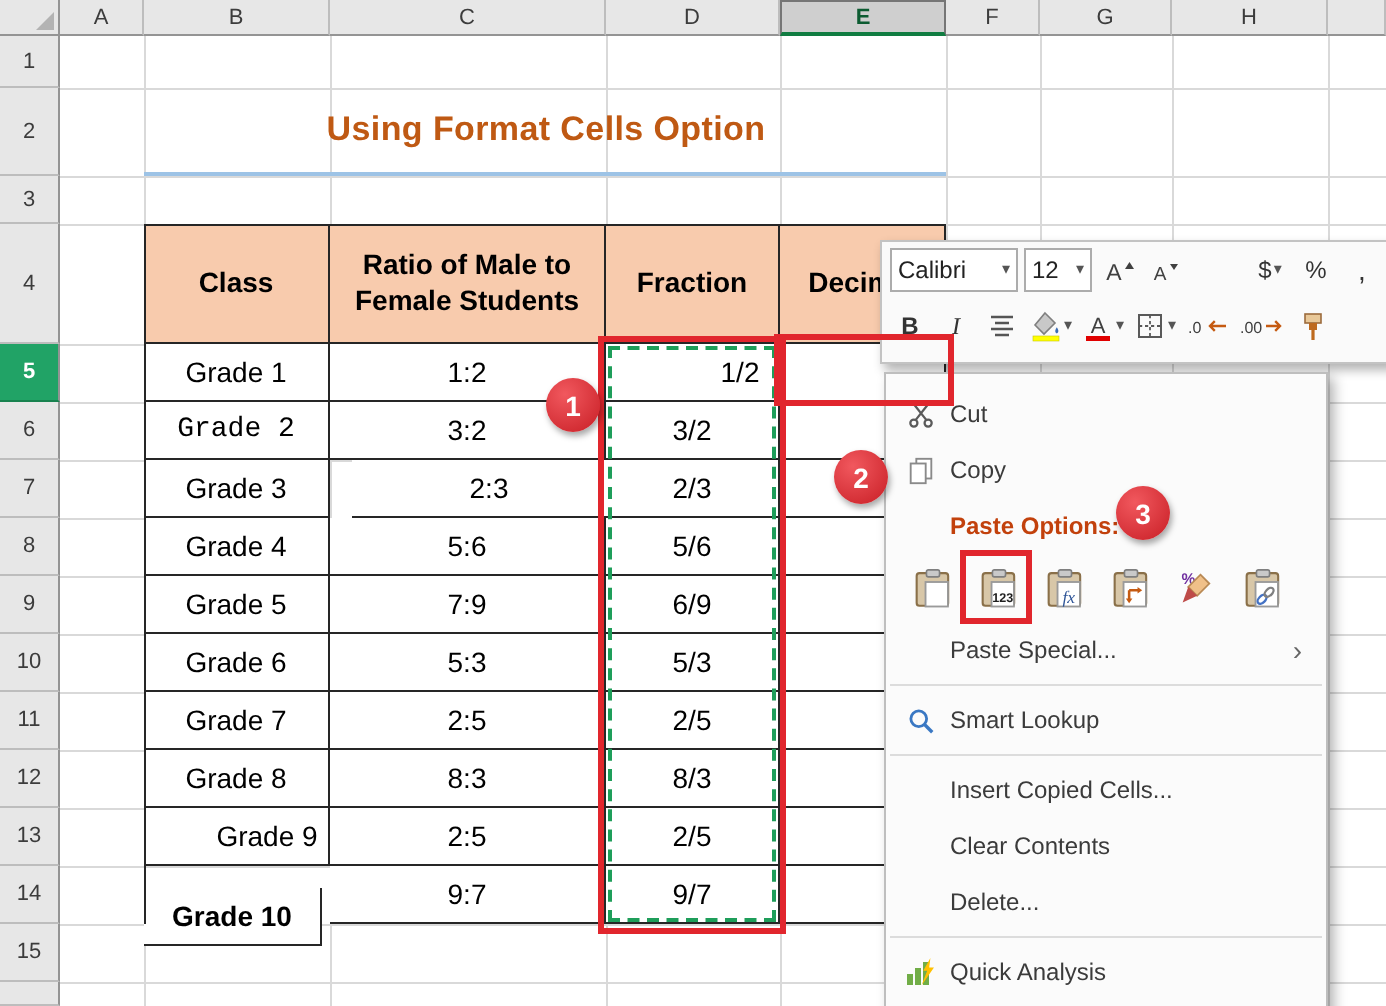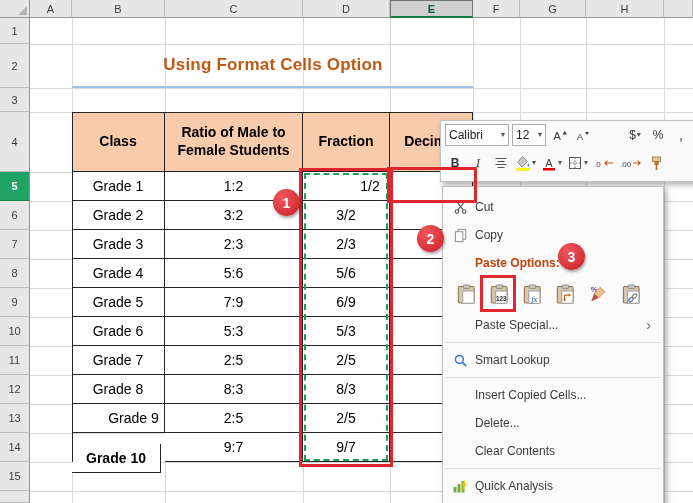--- a/index.html
+++ b/index.html
@@ -115,26 +115,26 @@
   <div id="title-underline" class="abs"></div>
   <div id="table-layer">
       <div class="tcell hdr" style="left: 72px; top: 112px; width: 93px; height: 60px; padding: 0px 6px;">Class</div>
       <div class="tcell hdr" style="left: 165px; top: 112px; width: 138px; height: 60px; padding: 0px 6px;">Ratio of Male to Female Students</div>
       <div class="tcell hdr" style="left: 303px; top: 112px; width: 87px; height: 60px; padding: 0px 6px;">Fraction</div>
       <div class="tcell hdr" style="left: 390px; top: 112px; width: 83px; height: 60px; padding: 0px 6px;">Decimal</div>
       <div class="tcell" style="left: 72px; top: 172px; width: 93px; height: 29px;">Grade 1</div>
       <div class="tcell" style="left: 165px; top: 172px; width: 138px; height: 29px;">1:2</div>
       <div class="tcell" style="left: 303px; top: 172px; width: 87px; height: 29px; padding-left: 48px;">1/2</div>
       <div class="tcell" style="left: 390px; top: 172px; width: 83px; height: 29px;"></div>
-      <div class="tcell" style="left: 72px; top: 201px; width: 93px; height: 29px;">Grade 2</div>
+      <div class="tcell" style="left: 72px; top: 201px; width: 93px; height: 29px; font-family: Liberation Mono, monospace;">Grade 2</div>
       <div class="tcell" style="left: 165px; top: 201px; width: 138px; height: 29px;">3:2</div>
       <div class="tcell" style="left: 303px; top: 201px; width: 87px; height: 29px;">3/2</div>
       <div class="tcell" style="left: 390px; top: 201px; width: 83px; height: 29px;"></div>
       <div class="tcell" style="left: 72px; top: 230px; width: 93px; height: 29px;">Grade 3</div>
-      <div class="tcell" style="left: 165px; top: 230px; width: 138px; height: 29px;">2:3</div>
+      <div class="tcell" style="left: 176px; top: 230px; width: 138px; height: 29px;">2:3</div>
       <div class="tcell" style="left: 303px; top: 230px; width: 87px; height: 29px;">2/3</div>
       <div class="tcell" style="left: 390px; top: 230px; width: 83px; height: 29px;"></div>
       <div class="tcell" style="left: 72px; top: 259px; width: 93px; height: 29px;">Grade 4</div>
       <div class="tcell" style="left: 165px; top: 259px; width: 138px; height: 29px;">5:6</div>
       <div class="tcell" style="left: 303px; top: 259px; width: 87px; height: 29px;">5/6</div>
       <div class="tcell" style="left: 390px; top: 259px; width: 83px; height: 29px;"></div>
       <div class="tcell" style="left: 72px; top: 288px; width: 93px; height: 29px;">Grade 5</div>
       <div class="tcell" style="left: 165px; top: 288px; width: 138px; height: 29px;">7:9</div>
       <div class="tcell" style="left: 303px; top: 288px; width: 87px; height: 29px;">6/9</div>
       <div class="tcell" style="left: 390px; top: 288px; width: 83px; height: 29px;"></div>
@@ -402,24 +402,24 @@
             <path d="M9.9 9.9 L14 14" stroke="#3A78C3" stroke-width="1.8"></path>
           </svg>
         </span>
         <span>Smart Lookup</span>
       </div>
       <div class="menu-sep"></div>
       <div class="menu-item">
         <span>Insert Copied Cells...</span>
       </div>
       <div class="menu-item">
+        <span>Clear Contents</span>
+      </div>
+      <div class="menu-item">
         <span>Delete...</span>
-      </div>
-      <div class="menu-item">
-        <span>Clear Contents</span>
       </div>
       <div class="menu-sep"></div>
       <div class="menu-item">
         <span class="mi-icon">
           <svg width="16" height="16" viewBox="0 0 16 16">
             <rect x="1.5" y="9" width="3" height="5.5" fill="#71AD47"></rect>
             <rect x="5.5" y="6" width="3" height="8.5" fill="#71AD47"></rect>
             <rect x="9.5" y="3" width="3" height="11.5" fill="#71AD47"></rect>
             <path d="M13.2 1 L9.6 7.4 h2 L8.8 14.6 L15 5.8 h-2.4 z" fill="#FFC000"></path>
           </svg>

